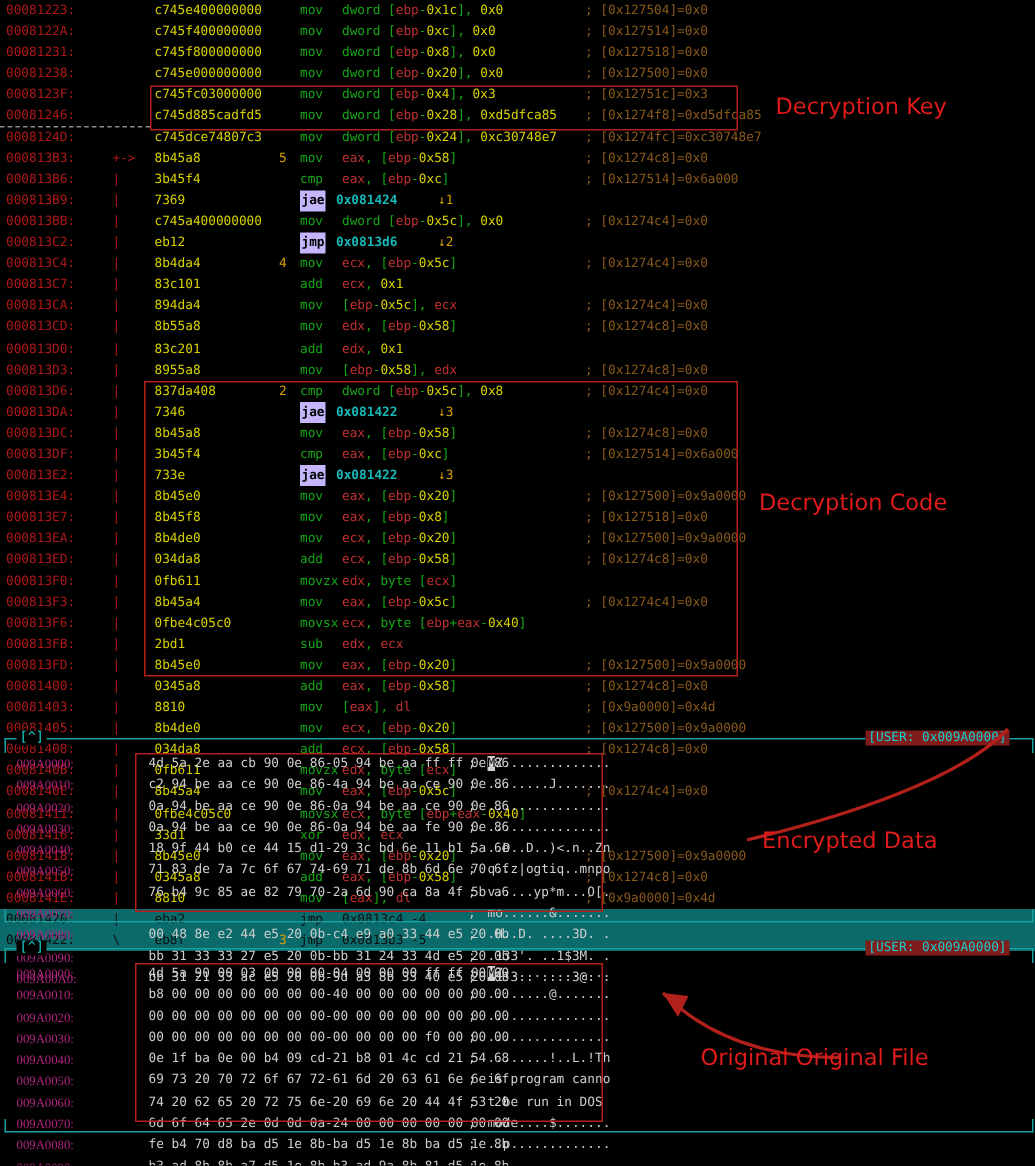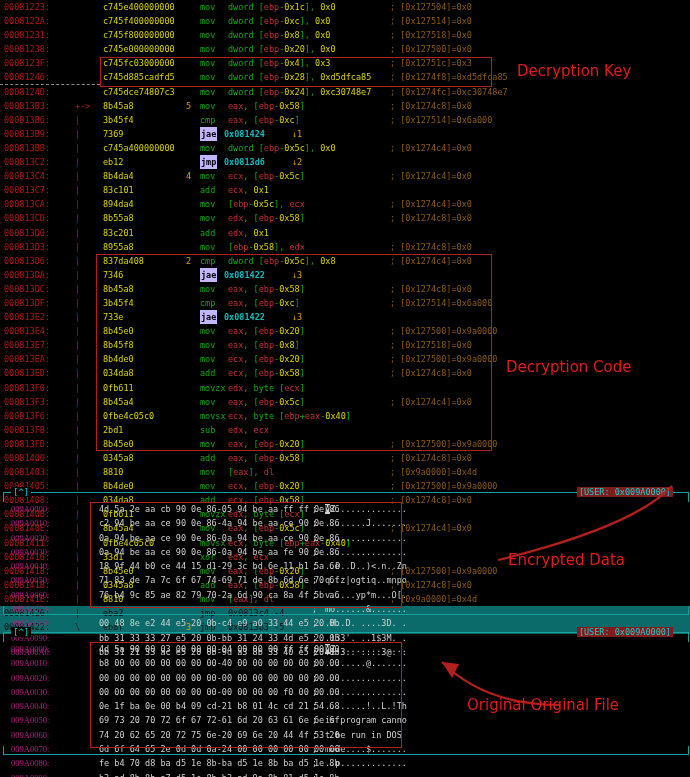--- a/index.html
+++ b/index.html
@@ -192,18 +192,18 @@
   </div>
   <div class="redbox" style="left:90px;top:642px;width:310px;height:104px;"></div>
 
   <svg class="arrows" viewBox="0 0 690 777">
     <path d="M498,560 C560,545 640,520 672,486" fill="none" stroke="#b2201c" stroke-width="2.2"></path>
     <path d="M560,705 C510,705 470,690 442,662" fill="none" stroke="#b2201c" stroke-width="2.2"></path>
     <polygon points="442,662 459,664 452,678" fill="#b2201c"></polygon>
   </svg>
 
   <div class="anno" id="anno-0" style="left: 517px; top: 62px;">Decryption Key</div>
-  <div class="anno" id="anno-1" style="left: 506px; top: 358px;">Decryption Code</div>
+  <div class="anno" id="anno-1" style="left: 506px; top: 326px;">Decryption Code</div>
   <div class="anno" id="anno-2" style="left: 508px; top: 551px;">Encrypted Data</div>
   <div class="anno" id="anno-3" style="left: 467px; top: 696px;">Original Original File</div>
 
 
 </div>
 
 </body></html>

